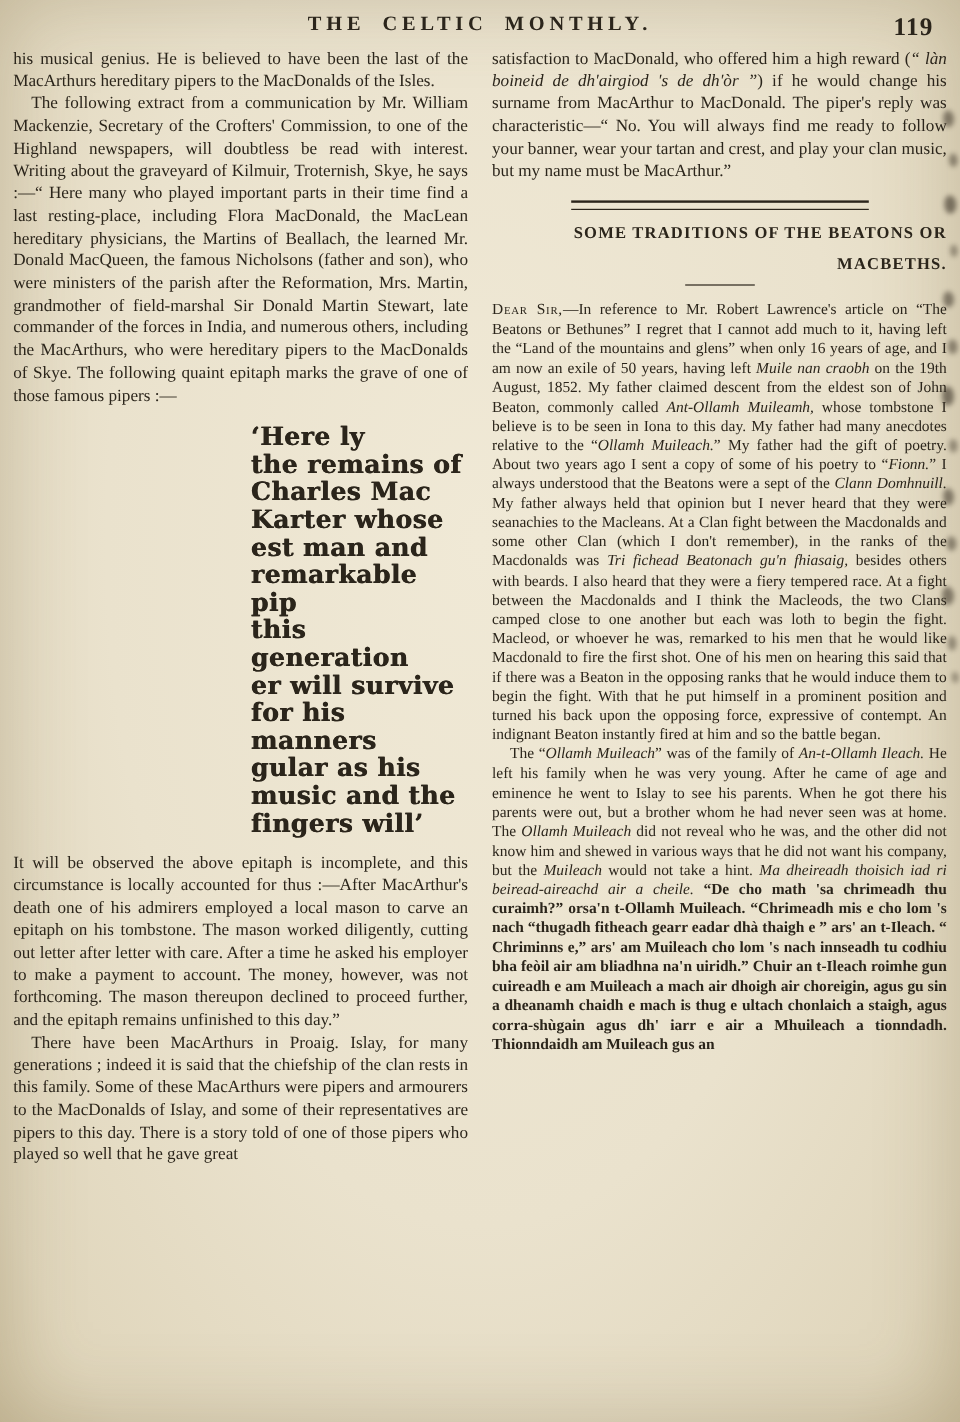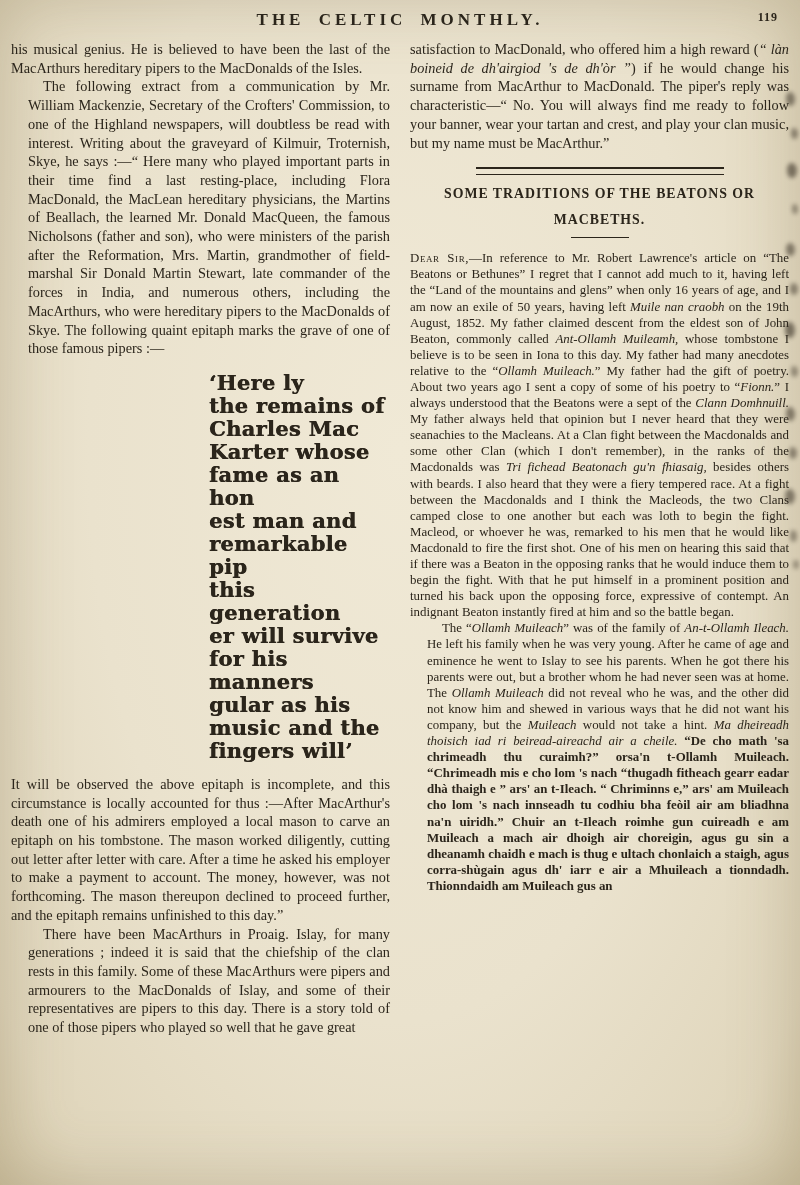--- a/index.html
+++ b/index.html
@@ -17,51 +17,51 @@
     box-shadow: inset 0 0 70px rgba(110, 92, 55, 0.28);
   }
   .header-title {
     position: absolute; top: 10px; left: 0; width: 100%;
     text-align: center;
     font-weight: bold; font-size: 17px; letter-spacing: 4px;
     word-spacing: 6px;
   }
   .page-number {
     position: absolute; top: 10px; right: 22px;
-    font-weight: bold; font-size: 12px; letter-spacing: 1px;
+    font-weight: bold; font-size: 21px; letter-spacing: 1px;
   }
   .columns {
     position: absolute; top: 40px; left: 11px; right: 11px; bottom: 0;
     display: flex; gap: 20px;
     overflow: hidden;
   }
   .column { width: 379px; text-align: justify; }
   .para { margin: 0; font-family: Liberation Serif, serif; }
   .para.text-normal { font-size: 14.3px; line-height: 18.7px; }
   .para.text-small  { font-size: 12.9px; line-height: 16.1px; }
-  .para.indent { text-indent: 15px; margin-left: 17px; }
+  .para.indent { text-indent: 15px; }
   .italic { font-style: italic; }
   .bold { font-weight: bold; }
   .smallcaps { font-variant: small-caps; letter-spacing: 0.6px; }
   .epitaph {
     margin: 13px 0 13px 198px;
     text-align: left;
     font-family: "DejaVu Serif", serif;
     font-weight: bold;
     font-size: 21px; line-height: 23px;
     letter-spacing: 0.3px;
     text-shadow: 0.4px 0 0 currentColor;
   }
   .double-rule {
     width: 248px; height: 5px;
     margin: 15px auto 6px auto;
     border-top: 2.5px solid #2b251b;
     border-bottom: 1.2px solid #2b251b;
   }
-  .section-heading { margin: 10px 0 6px 0; text-align: center; }
+  .section-heading { margin: 10px 0 6px 0; text-align: right; }
   .heading-line {
     font-size: 13.8px; font-weight: bold;
     letter-spacing: 1px; line-height: 17px;
     margin-bottom: 9px;
   }
   .short-rule {
     width: 58px; height: 0;
     margin: 0 auto 12px auto;
     border-top: 1.4px solid #2b251b;
   }
@@ -81,21 +81,20 @@
 
   <div class="columns">
     <div class="column">
         <p class="para text-normal"><span class="">his musical genius.  He is believed to have been the last of the MacArthurs hereditary pipers to the MacDonalds of the Isles.</span></p>
         <p class="para text-normal indent"><span class="">The following extract from a communication by Mr. William Mackenzie, Secretary of the Crofters' Commission, to one of the Highland newspapers, will doubtless be read with interest.  Writing about the graveyard of Kilmuir, Troternish, Skye, he says :—“ Here many who played important parts in their time find a last resting-place, including Flora MacDonald, the MacLean hereditary physicians, the Martins of Beallach, the learned Mr. Donald MacQueen, the famous Nicholsons (father and son), who were ministers of the parish after the Reformation, Mrs. Martin, grandmother of field-marshal Sir Donald Martin Stewart, late commander of the forces in India, and numerous others, including the MacArthurs, who were hereditary pipers to the MacDonalds of Skye.  The following quaint epitaph marks the grave of one of those famous pipers :—</span></p>
         <div class="epitaph">
           <div class="epitaph-line">‘Here ly</div>
           <div class="epitaph-line">the remains of</div>
           <div class="epitaph-line">Charles Mac</div>
           <div class="epitaph-line">Karter whose</div>
-          <div class="epitaph-line">fame as an hon</div>
           <div class="epitaph-line">est man and</div>
           <div class="epitaph-line">remarkable pip</div>
           <div class="epitaph-line">this generation</div>
           <div class="epitaph-line">er will survive</div>
           <div class="epitaph-line">for his manners</div>
           <div class="epitaph-line">gular as his</div>
           <div class="epitaph-line">music and the</div>
           <div class="epitaph-line">fingers will’</div>
         </div>
         <p class="para text-normal"><span class="">It will be observed the above epitaph is incomplete, and this circumstance is locally accounted for thus :—After MacArthur's death one of his admirers employed a local mason to carve an epitaph on his tombstone.  The mason worked diligently, cutting out letter after letter with care.  After a time he asked his employer to make a payment to account.  The money, however, was not forthcoming.  The mason thereupon declined to proceed further, and the epitaph remains unfinished to this day.”</span></p>

